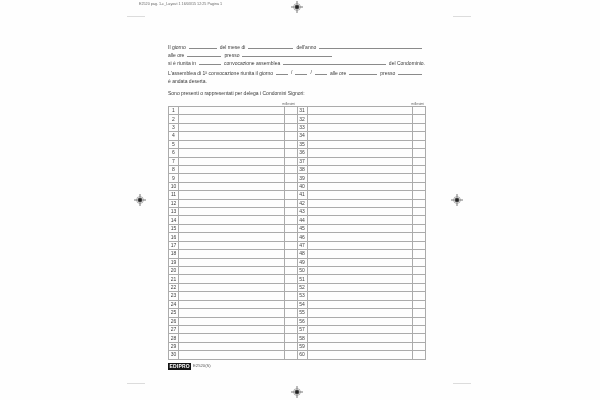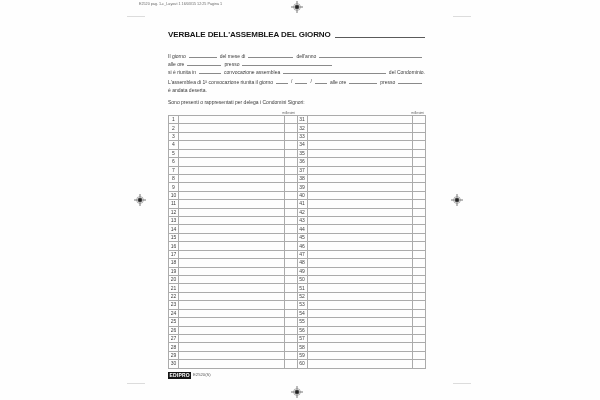--- a/index.html
+++ b/index.html
@@ -82,24 +82,20 @@
     <rect x="4.2" y="4.2" width="3.6" height="3.6" fill="#222"></rect>
   </svg>
 
   <div class="crop h" style="left:127px; top:16px;"></div>
   <div class="crop h" style="left:453px; top:16px;"></div>
   <div class="crop h" style="left:127px; top:383px;"></div>
   <div class="crop h" style="left:453px; top:383px;"></div>
 
   <div class="sheet">
 
-    <div class="title-row">
-      <span class="title">VERBALE DELL'ASSEMBLEA DEL GIORNO</span>
-      <span class="title-rule"></span>
-    </div>
 
     <div class="para">
       <div class="pline">
         <span class="lbl">Il giorno</span>
         <span class="blank w28"></span>
         <span class="lbl">del mese di</span>
         <span class="blank w45"></span>
         <span class="lbl">dell'anno</span>
         <span class="blank fill"></span>
       </div>

